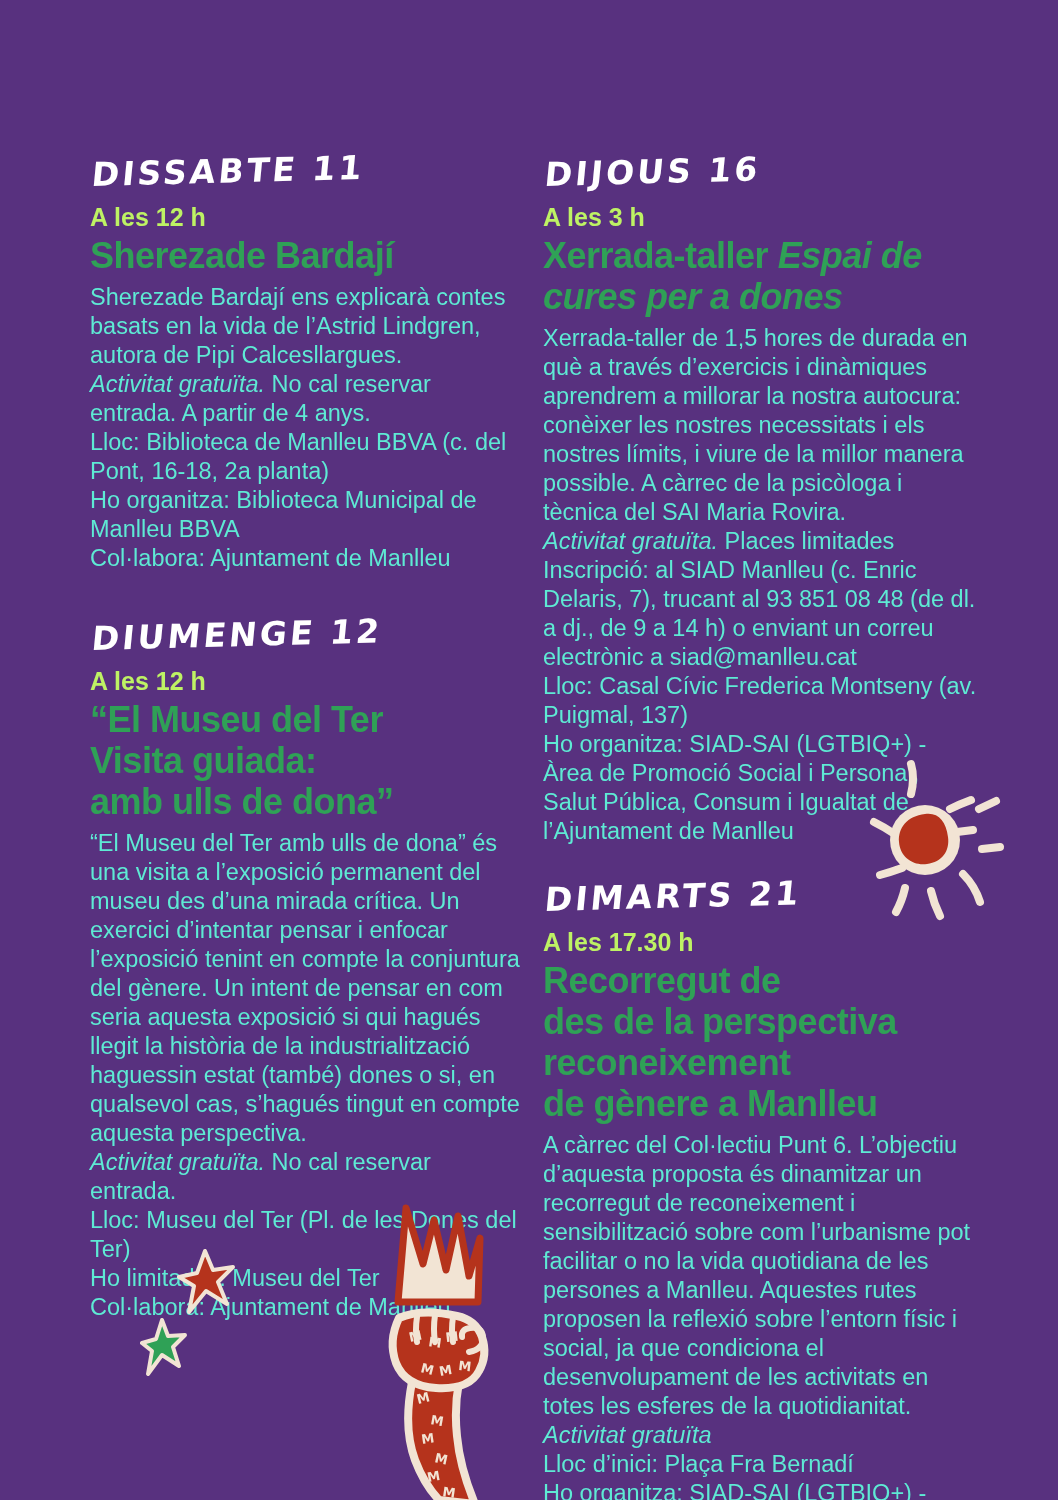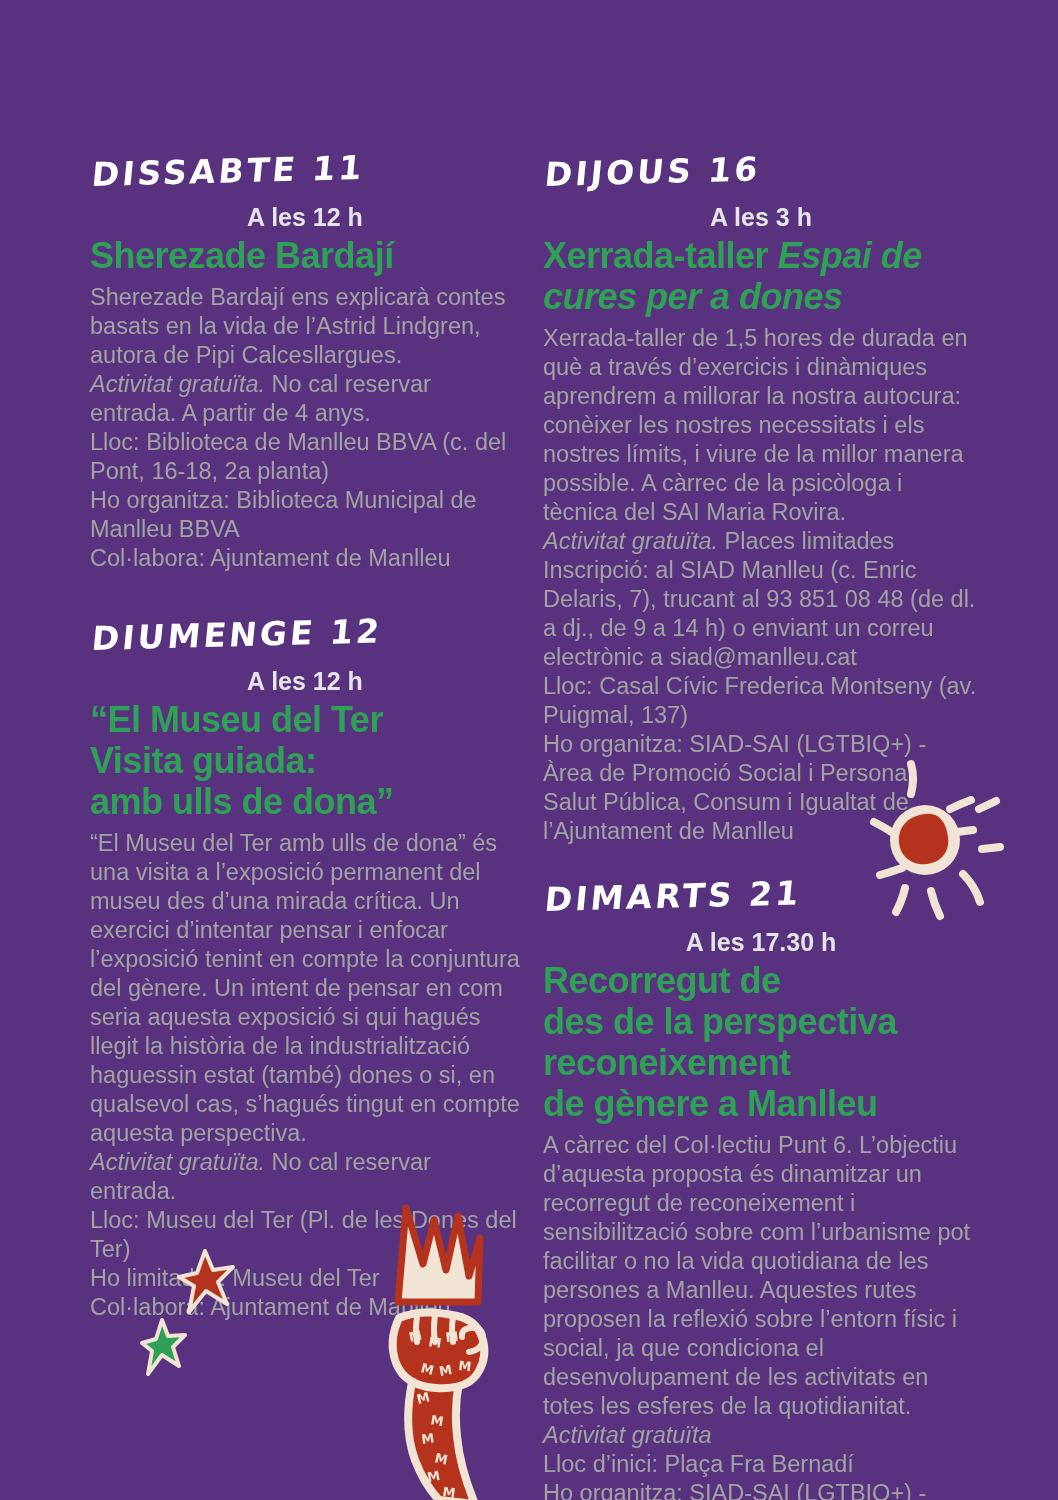--- a/index.html
+++ b/index.html
@@ -13,28 +13,28 @@
   .col-left{left:90px;width:430px;}
   .col-right{left:543px;width:436px;}
   .event + .event{margin-top:46px;}
   .col-right .event + .event{margin-top:34px;}
 
   .day{
     color:#ffffff;font-weight:700;font-size:33px;letter-spacing:3px;
     transform:skewX(-7deg) rotate(-1.5deg);transform-origin:left bottom;
     font-family:"DejaVu Sans", sans-serif;white-space:nowrap;
   }
-  .time{color:#e5e5e5;font-weight:700;font-size:25px;margin-top:9px;text-align:center;}
+  .time{color:#bef264;font-weight:700;font-size:25px;margin-top:9px;}
   .title{
     color:#2fa156;font-weight:700;font-size:36px;line-height:41px;
     letter-spacing:-0.5px;margin-top:3px;margin-bottom:7px;
   }
   .title .tline{display:block;white-space:nowrap;}
   .title .it{font-style:italic;}
-  .body{color:#a3a3a3;font-size:23.5px;line-height:29px;}
+  .body{color:#5eead4;font-size:23.5px;line-height:29px;}
   .body p{margin:0;}
   .body .lead{font-style:italic;}
 
   .art{position:absolute;pointer-events:none;}
   #sun{left:830px;top:752px;width:212px;height:178px;}
   #red-star{left:176px;top:1248px;width:60px;height:68px;}
   #green-star{left:140px;top:1316px;width:48px;height:62px;}
   #fist{left:368px;top:1190px;width:136px;height:310px;}
 </style>
 </head>

